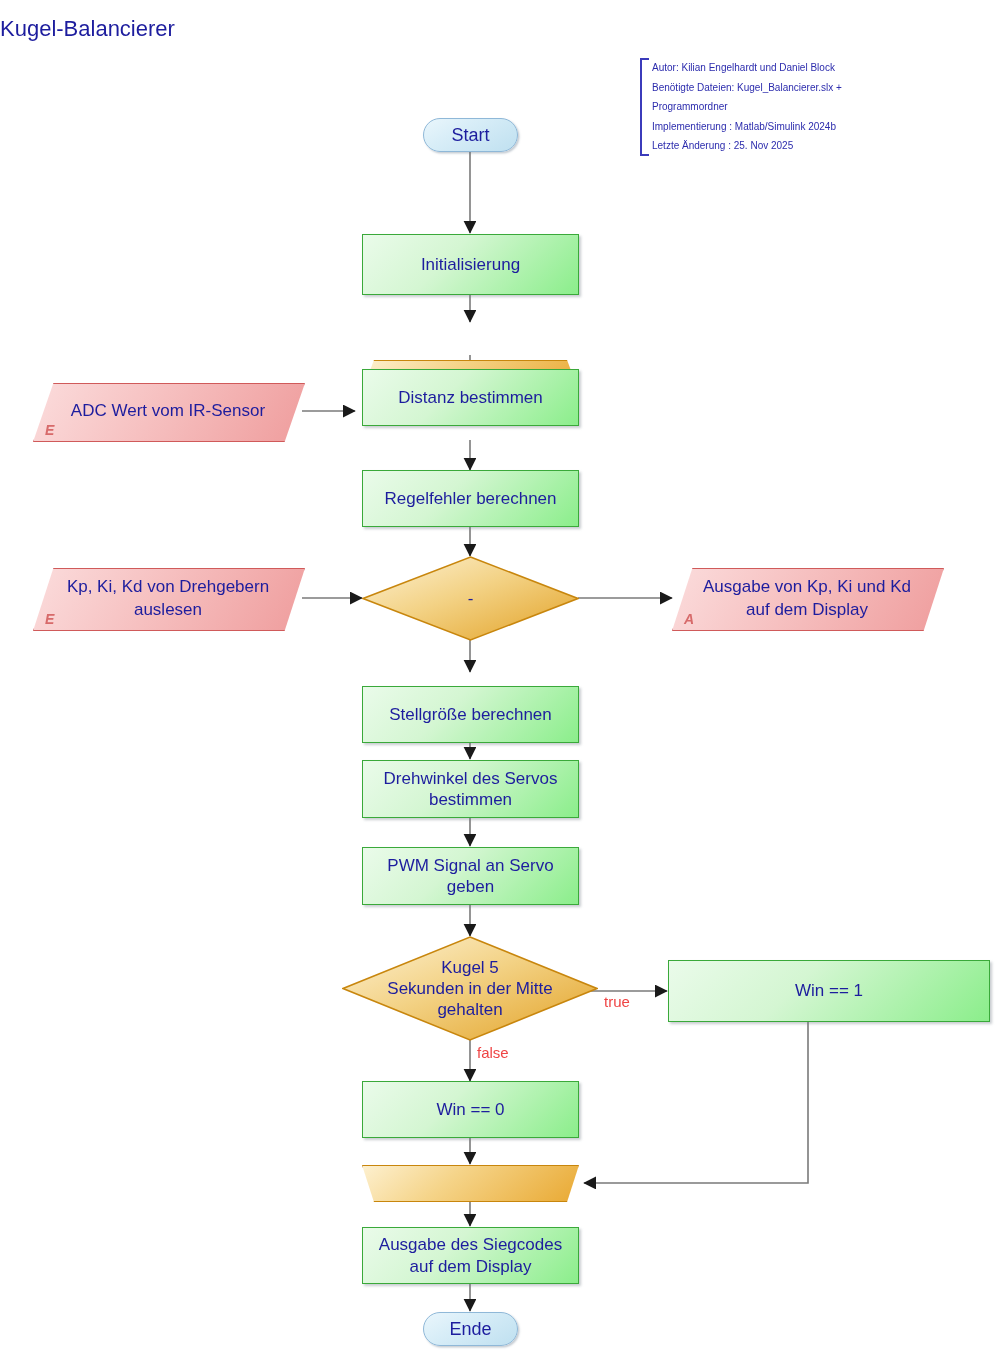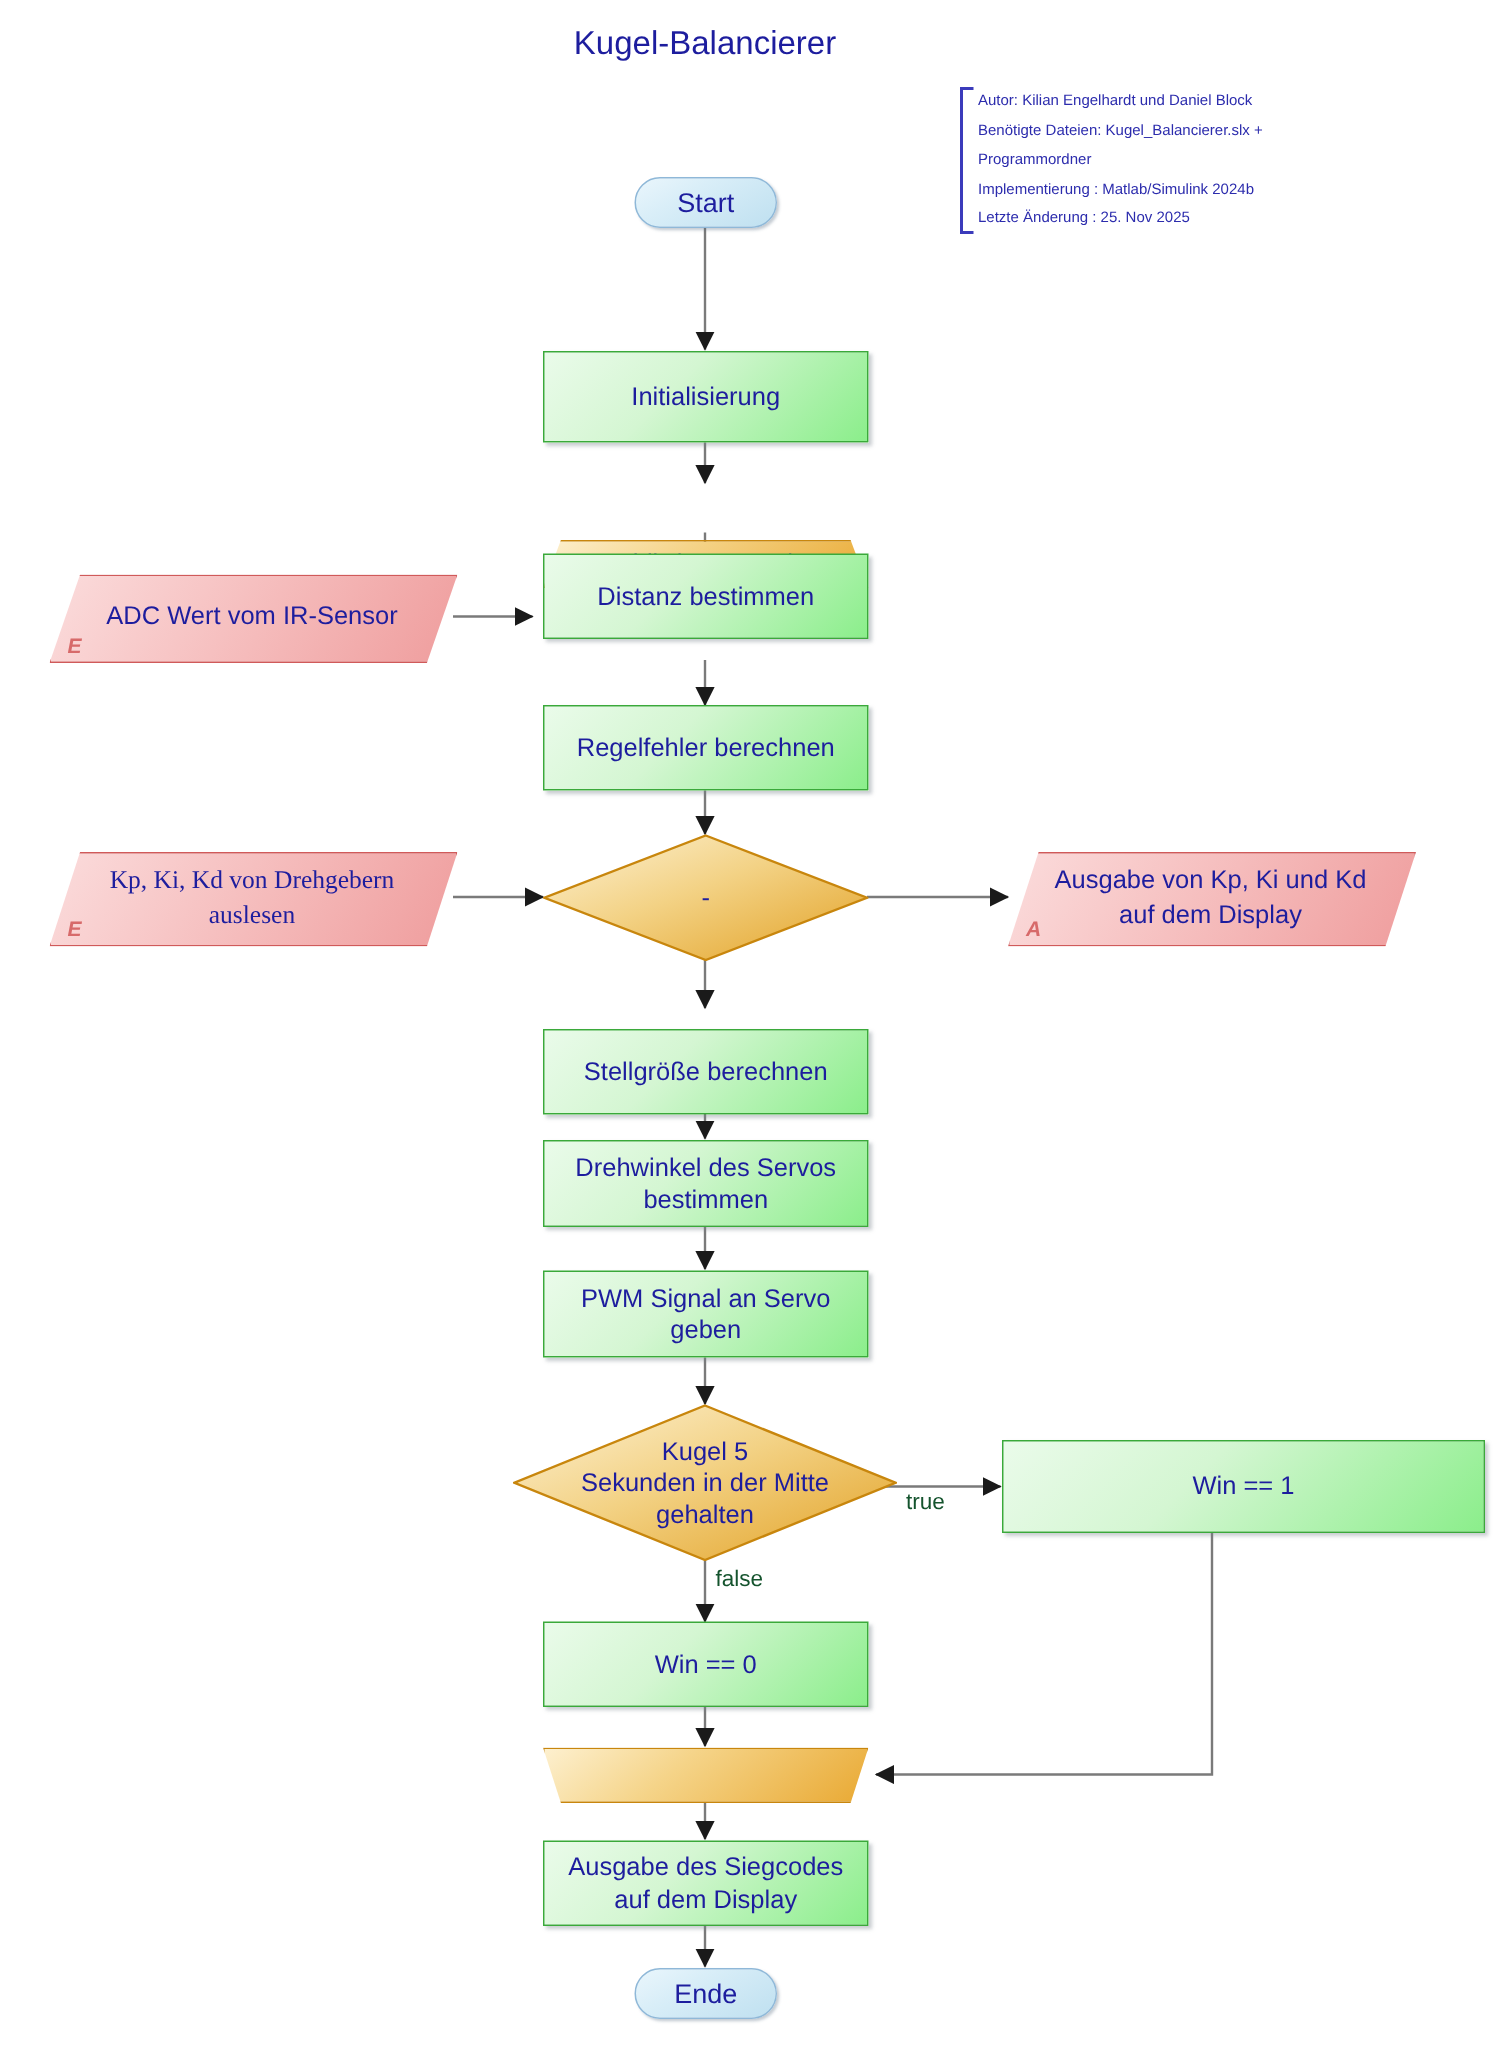--- a/index.html
+++ b/index.html
@@ -31,21 +31,20 @@
     font-size: 17px;
     line-height: 1.25;
     z-index: 3;
   }
 
   
   #title {
     position: absolute;
     left: 0; top: 16px;
     width: 940px;
-    text-align: center;
     color: #1d1d9e;
     font-size: 22px;
     z-index: 4;
   }
 
   
   #infoblock {
     position: absolute;
     left: 640px;
     top: 58px;
@@ -161,21 +160,21 @@
     bottom: 2px;
     font-size: 14px;
     font-weight: bold;
     font-style: italic;
     color: #d76a6a;
   }
 
   
   .edge-label {
     position: absolute;
-    color: #14532d;
+    color: #ef4444;
     font-size: 15px;
     z-index: 4;
     background: transparent;
   }
 </style>
 </head>
 <body>
 
 <svg id="canvas" viewBox="0 0 1000 1371">
   <defs>
@@ -254,21 +253,21 @@
 <div class="node process" style="left:362px; top:369px; width:217px; height:57px;">
   <span>Distanz bestimmen</span>
 </div>
 
 <div class="node process" style="left:362px; top:470px; width:217px; height:57px;">
   <span>Regelfehler berechnen</span>
 </div>
 
 <div class="io-wrap" style="left:33px; top:568px; width:270px; height:61px;">
   <div class="io-shape"></div>
-  <div class="io-label" style="white-space:pre-line;font-family:Liberation Serif, serif;">Kp, Ki, Kd von Drehgebern
+  <div class="io-label" style="white-space:pre-line;">Kp, Ki, Kd von Drehgebern
 auslesen</div>
   <div class="io-marker">E</div>
 </div>
 
 <div class="decision-wrap" style="left:362px; top:556px; width:217px; height:85px;">
   <svg viewBox="0 0 217 85" preserveAspectRatio="none">
     <defs>
       <linearGradient id="gdiam1" x1="0" y1="0" x2="1" y2="1">
         <stop offset="0%" stop-color="#fdf2d5"></stop>
         <stop offset="45%" stop-color="#f3d285"></stop>

